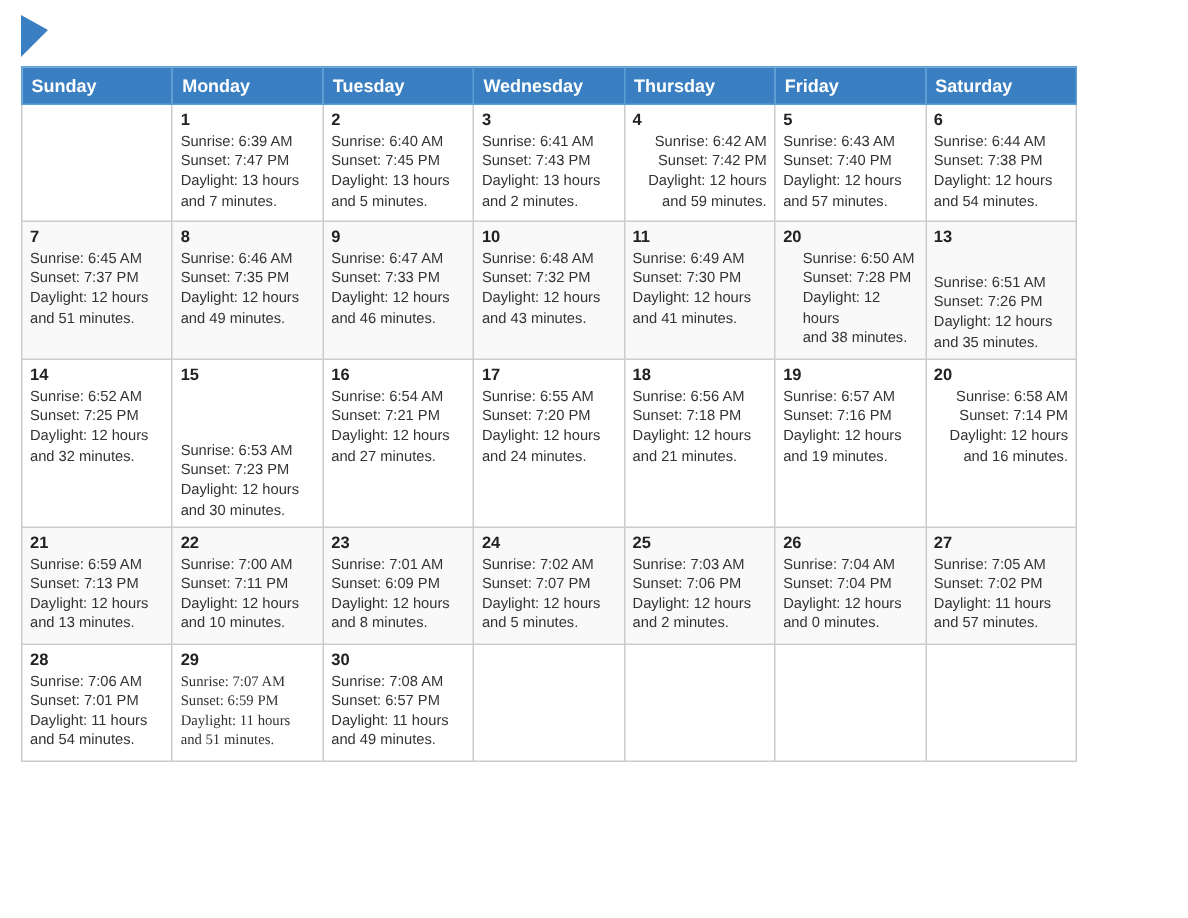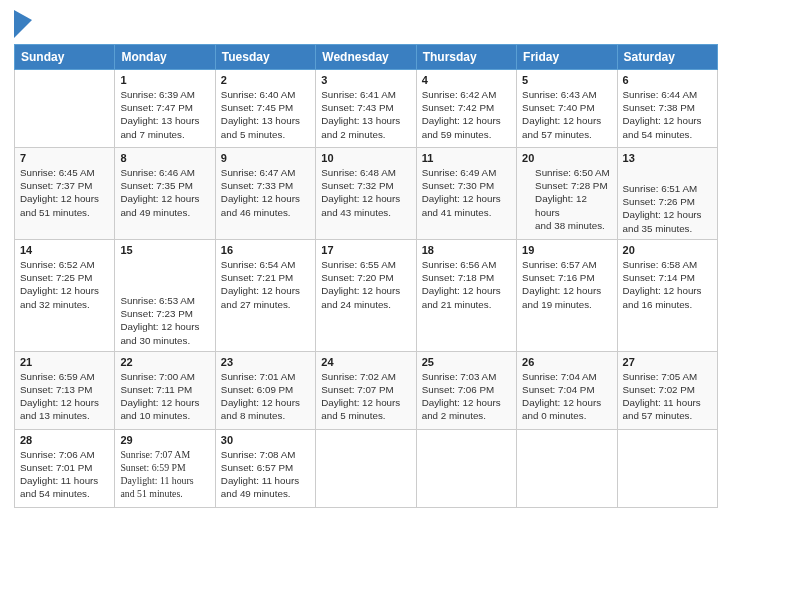--- a/index.html
+++ b/index.html
@@ -150,21 +150,21 @@
           </td>
           <td>
             <div class="day-num">3</div>
             <div class="day-info" style="white-space: pre-line;">Sunrise: 6:41 AM
 Sunset: 7:43 PM
 Daylight: 13 hours
 and 2 minutes.</div>
           </td>
           <td>
             <div class="day-num">4</div>
-            <div class="day-info" style="white-space: pre-line;">Sunrise: 6:42 AM
+            <div class="day-info" style="white-space: pre-line; text-align: right;">Sunrise: 6:42 AM
 Sunset: 7:42 PM
 Daylight: 12 hours
 and 59 minutes.</div>
           </td>
           <td>
             <div class="day-num">5</div>
             <div class="day-info" style="white-space: pre-line;">Sunrise: 6:43 AM
 Sunset: 7:40 PM
 Daylight: 12 hours
 and 57 minutes.</div>
@@ -266,21 +266,21 @@
           </td>
           <td>
             <div class="day-num">19</div>
             <div class="day-info" style="white-space: pre-line;">Sunrise: 6:57 AM
 Sunset: 7:16 PM
 Daylight: 12 hours
 and 19 minutes.</div>
           </td>
           <td>
             <div class="day-num">20</div>
-            <div class="day-info" style="white-space: pre-line;">Sunrise: 6:58 AM
+            <div class="day-info" style="white-space: pre-line; text-align: right;">Sunrise: 6:58 AM
 Sunset: 7:14 PM
 Daylight: 12 hours
 and 16 minutes.</div>
           </td>
         </tr>
         <tr>
           <td>
             <div class="day-num">21</div>
             <div class="day-info" style="white-space: pre-line;">Sunrise: 6:59 AM
 Sunset: 7:13 PM

